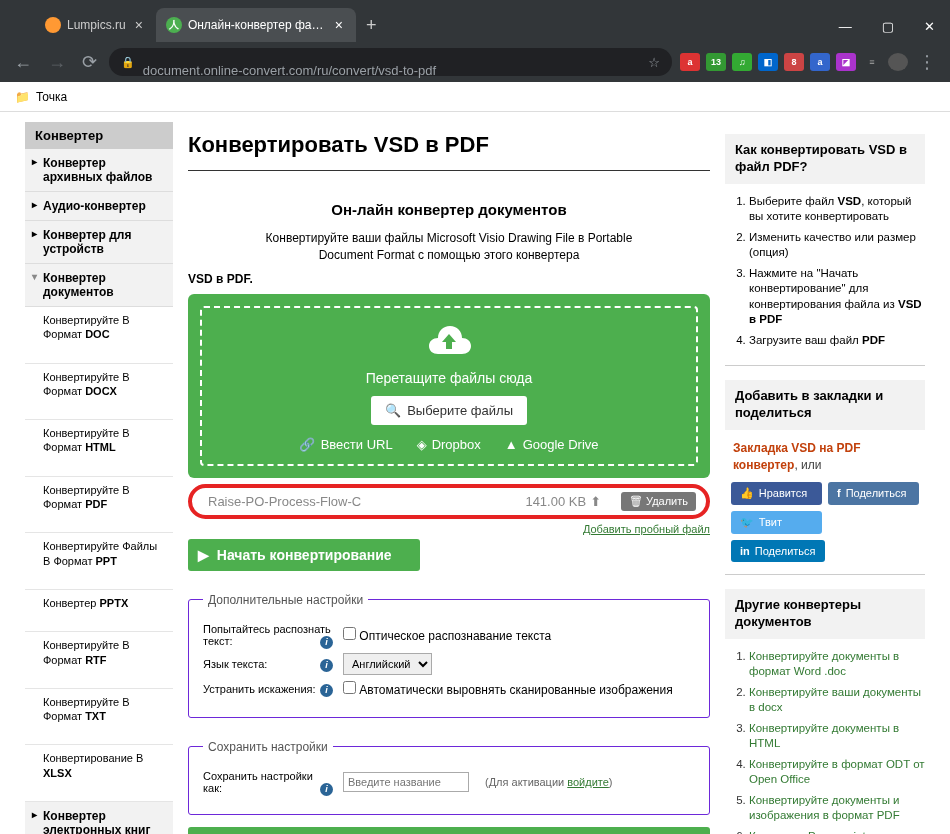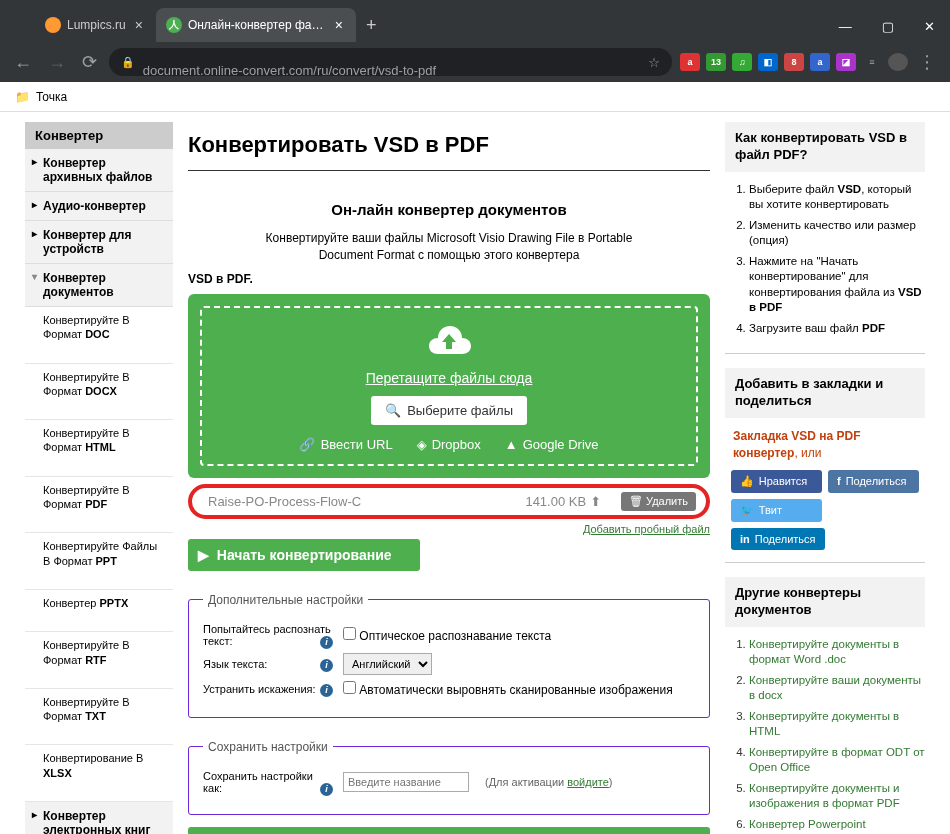--- a/index.html
+++ b/index.html
@@ -34,47 +34,47 @@
 .sb-sub { padding: 6px 10px 21px 18px; border-bottom: 1px solid #e5e5e5; background: #fff; cursor: pointer; font-size: 11px; line-height: 1.3; }
 .sb-sub b { font-weight: bold; }
 .main { flex: 1; padding: 0 5px; min-width: 0; }
 .main h1 { font-size: 22px; font-weight: bold; padding: 10px 0 12px; border-bottom: 1px solid #333; margin-bottom: 30px; }
 .subtitle { text-align: center; font-weight: bold; font-size: 15px; margin-bottom: 12px; }
 .desc { font-size: 12px; text-align: center; padding: 0 60px; margin-bottom: 8px; line-height: 1.4; }
 .desc2 { font-size: 12px; margin-bottom: 8px; }
 .dropzone { background: #4daf4e; border-radius: 6px; padding: 12px; margin-bottom: 0; }
 .dz-inner { border: 2px dashed #fff; border-radius: 4px; padding: 16px 10px 12px; text-align: center; color: #fff; }
 .cloud { font-size: 38px; line-height: 1; }
-.dz-label { font-size: 14px; margin: 6px 0 10px; text-decoration: underline; }
+.dz-label { font-size: 14px; margin: 6px 0 10px; }
 .pickbtn { background: #fff; color: #333; padding: 7px 14px; border-radius: 3px; display: inline-flex; align-items: center; gap: 6px; font-size: 13px; cursor: pointer; }
 .dz-links { display: flex; justify-content: center; gap: 24px; margin-top: 12px; font-size: 13px; }
 .dz-links span { cursor: pointer; display: flex; align-items: center; gap: 5px; }
 .filerow-wrap { border: 4px solid #e62323; border-radius: 20px; padding: 4px 10px; margin-top: 6px; }
 .filerow { display: flex; align-items: center; font-size: 13px; color: #888; }
 .filerow .fname { flex: 1; padding-left: 6px; }
 .filerow .fsize { margin-right: 20px; display: flex; align-items: center; gap: 4px; }
 .delbtn { background: #777; color: #fff; padding: 3px 8px; border-radius: 3px; font-size: 11px; display: flex; align-items: center; gap: 3px; cursor: pointer; }
 .addtrial { text-align: right; font-size: 11px; color: #337a33; text-decoration: underline; padding: 4px 0; cursor: pointer; }
 .startbtn { background: #4daf4e; color: #fff; padding: 8px 10px; font-size: 14px; font-weight: bold; display: flex; align-items: center; gap: 8px; border-radius: 3px; cursor: pointer; width: 232px; }
 fieldset { border: 1px solid #6d28d9; border-radius: 3px; margin-top: 22px; padding: 10px 14px 14px; font-size: 12px; }
 legend { padding: 0 5px; color: #555; }
 .frow { display: flex; align-items: center; margin: 6px 0; gap: 10px; }
 .frow .flabel { width: 130px; position: relative; font-size: 11px; }
 .info { display: inline-block; width: 13px; height: 13px; background: #2a6496; color: #fff; border-radius: 50%; font-size: 9px; text-align: center; line-height: 13px; font-style: italic; font-weight: bold; position: absolute; right: 0; bottom: -2px; }
 select, input[type=text].named { font-size: 11px; padding: 3px 4px; border: 1px solid #aaa; }
 .hint { font-size: 11px; color: #666; margin-left: 6px; }
 .hint a { color: #337a33; text-decoration: underline; }
-.right { width: 200px; flex-shrink: 0; font-size: 12px; }
+.right { width: 200px; flex-shrink: 0; font-size: 12px; margin-top: 12px; }
 .rbox { border-bottom: 1px solid #ccc; padding-bottom: 12px; margin-bottom: 14px; }
 .rh { background: #f2f2f2; font-weight: bold; padding: 8px 10px; font-size: 13px; margin-bottom: 10px; line-height: 1.3; }
 .right ol { padding-left: 24px; }
 .right ol li { margin-bottom: 5px; line-height: 1.35; font-size: 11.5px; }
 .right b { font-weight: bold; }
 .bmk { color: #337a33; font-weight: bold; padding: 0 8px 8px; line-height: 1.4; }
-.bmk span { color: #c2410c; font-weight: normal; }
+.bmk span { color: #404040; font-weight: normal; }
 .sbtns { display: flex; flex-wrap: wrap; gap: 6px; padding: 0 6px; }
 .sbtn { color: #fff; padding: 5px 9px; border-radius: 3px; font-size: 11px; display: flex; align-items: center; gap: 5px; cursor: pointer; flex: 0 0 calc(50% - 3px); }
 .sbtn.fb { background: #3b5998; } .sbtn.vk { background: #4c75a3; } .sbtn.tw { background: #55acee; } .sbtn.li { background: #0077b5; }
 .right ol.green li { color: #337a33; }
 .right ol.green li::marker { color: #333; }
 .greenbar { background: #4daf4e; height: 16px; border-radius: 3px; margin-top: 12px; }
 </style>
 </head>
 <body>
 

